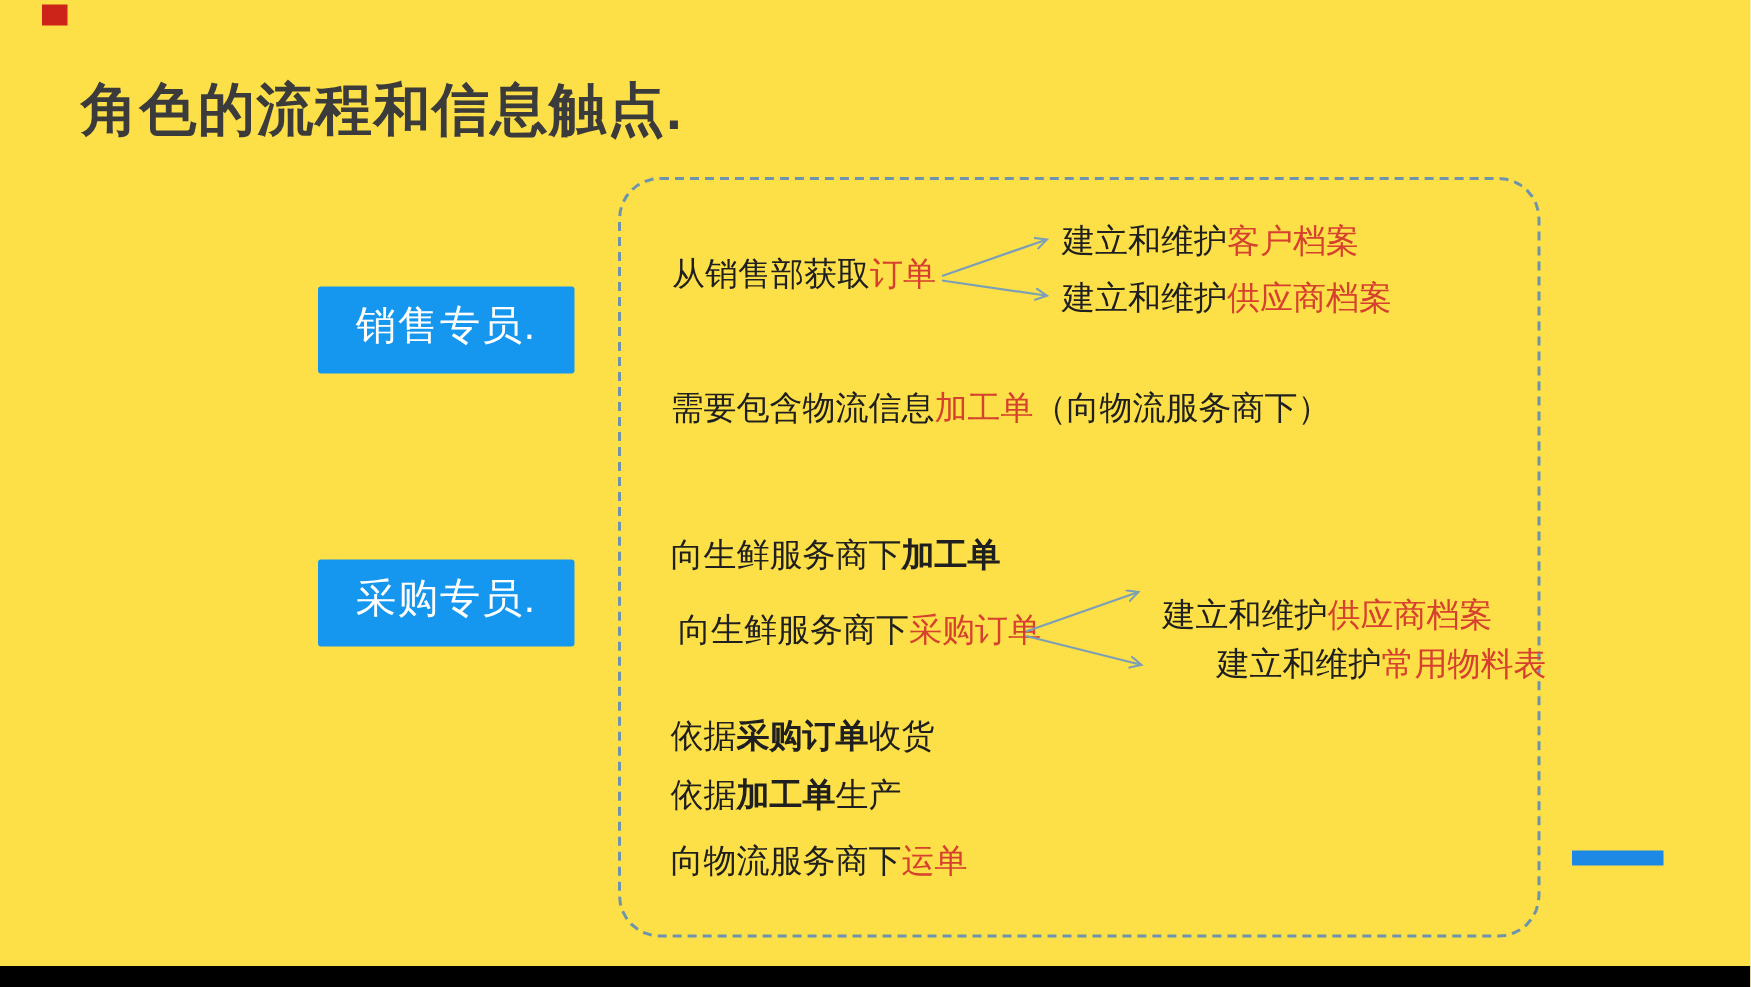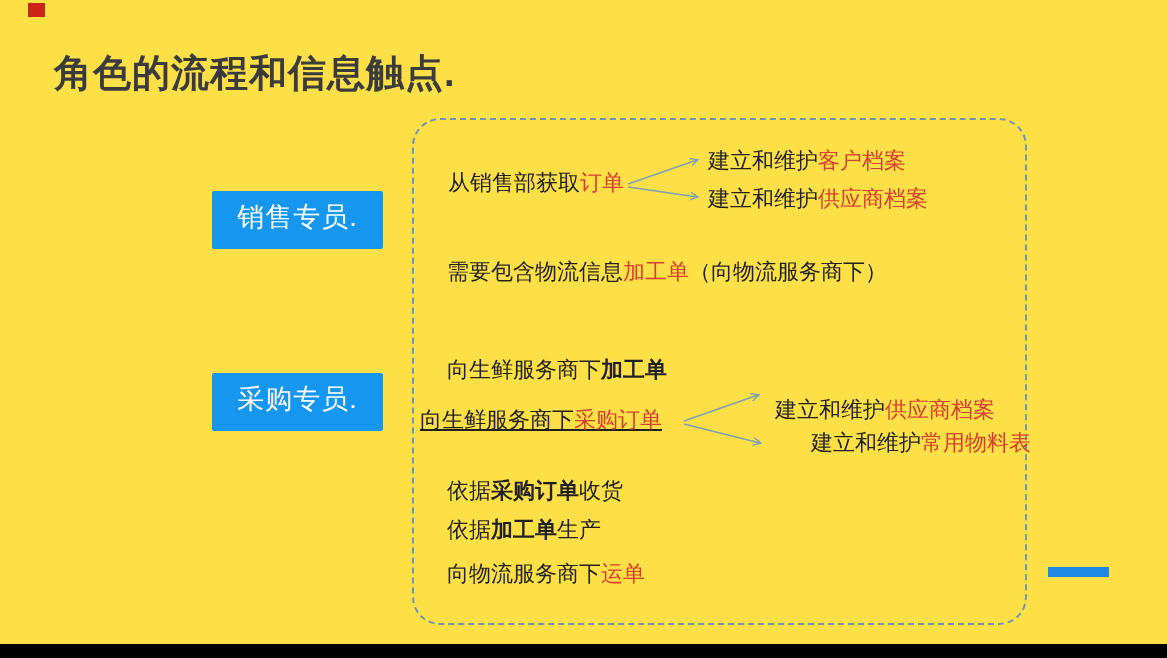--- a/index.html
+++ b/index.html
@@ -93,21 +93,21 @@
   <div class="line" style="left:448px; top:169px;"><span>从销售部获取</span><span class="red">订单</span></div>
 
   <div class="line" style="left:708px; top:147px;"><span>建立和维护</span><span class="red">客户档案</span></div>
 
   <div class="line" style="left:708px; top:185px;"><span>建立和维护</span><span class="red">供应商档案</span></div>
 
   <div class="line" style="left:447px; top:258px;"><span>需要包含物流信息</span><span class="red">加工单</span><span>（向物流服务商下）</span></div>
 
   <div class="line" style="left:447px; top:356px;"><span>向生鲜服务商下</span><span class="bold">加工单</span></div>
 
-  <div class="line" style="left:420px; top:406px;text-decoration:underline;"><span>向生鲜服务商下</span><span class="red">采购订单</span></div>
+  <div class="line" style="left:452px; top:406px;"><span>向生鲜服务商下</span><span class="red">采购订单</span></div>
 
   <div class="line" style="left:775px; top:396px;"><span>建立和维护</span><span class="red">供应商档案</span></div>
 
   <div class="line" style="left:811px; top:429px;"><span>建立和维护</span><span class="red">常用物料表</span></div>
 
   <div class="line" style="left:447px; top:516px;"><span>依据</span><span class="bold">加工单</span><span>生产</span></div>
 
   <div class="line" style="left:447px; top:477px;"><span>依据</span><span class="bold">采购订单</span><span>收货</span></div>
 
   <div class="line" style="left:447px; top:560px;"><span>向物流服务商下</span><span class="red">运单</span></div>

